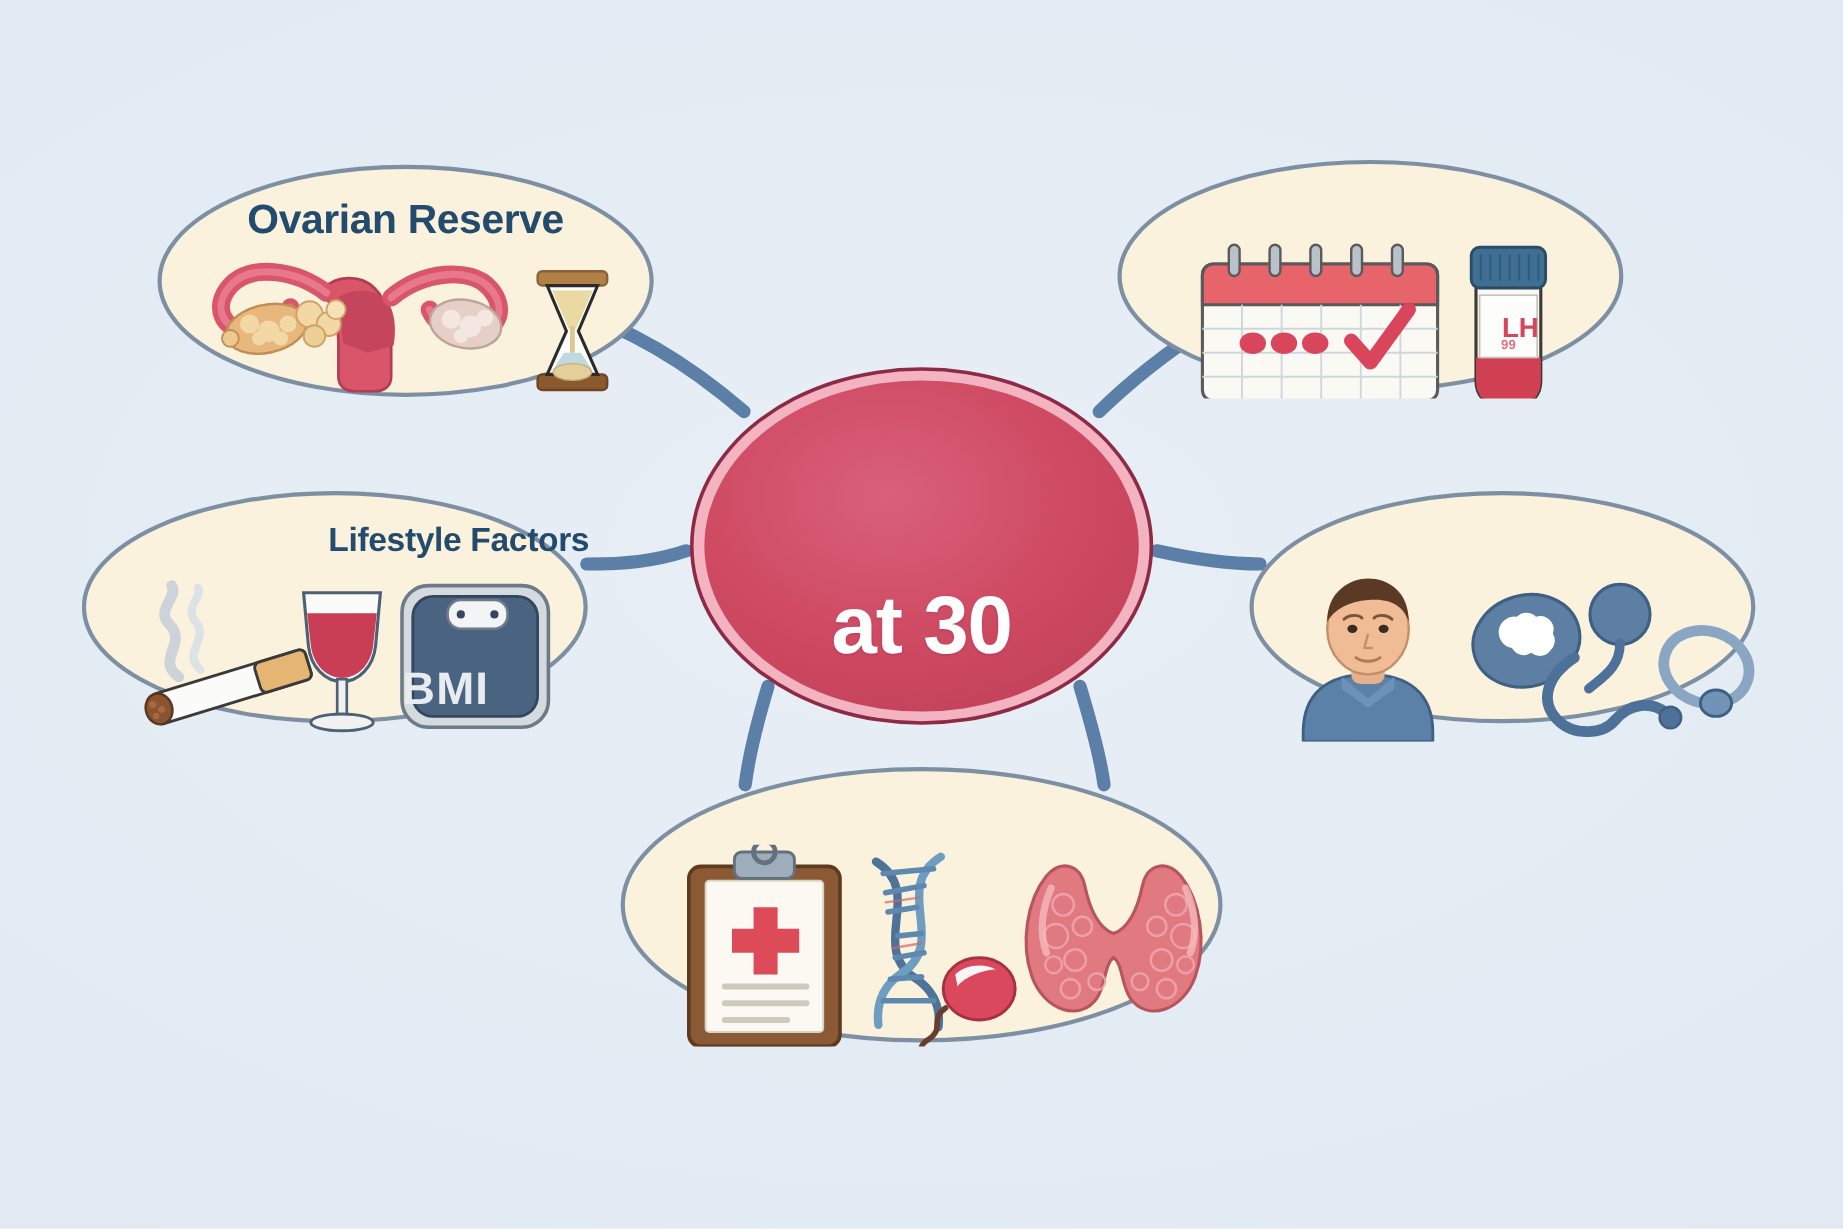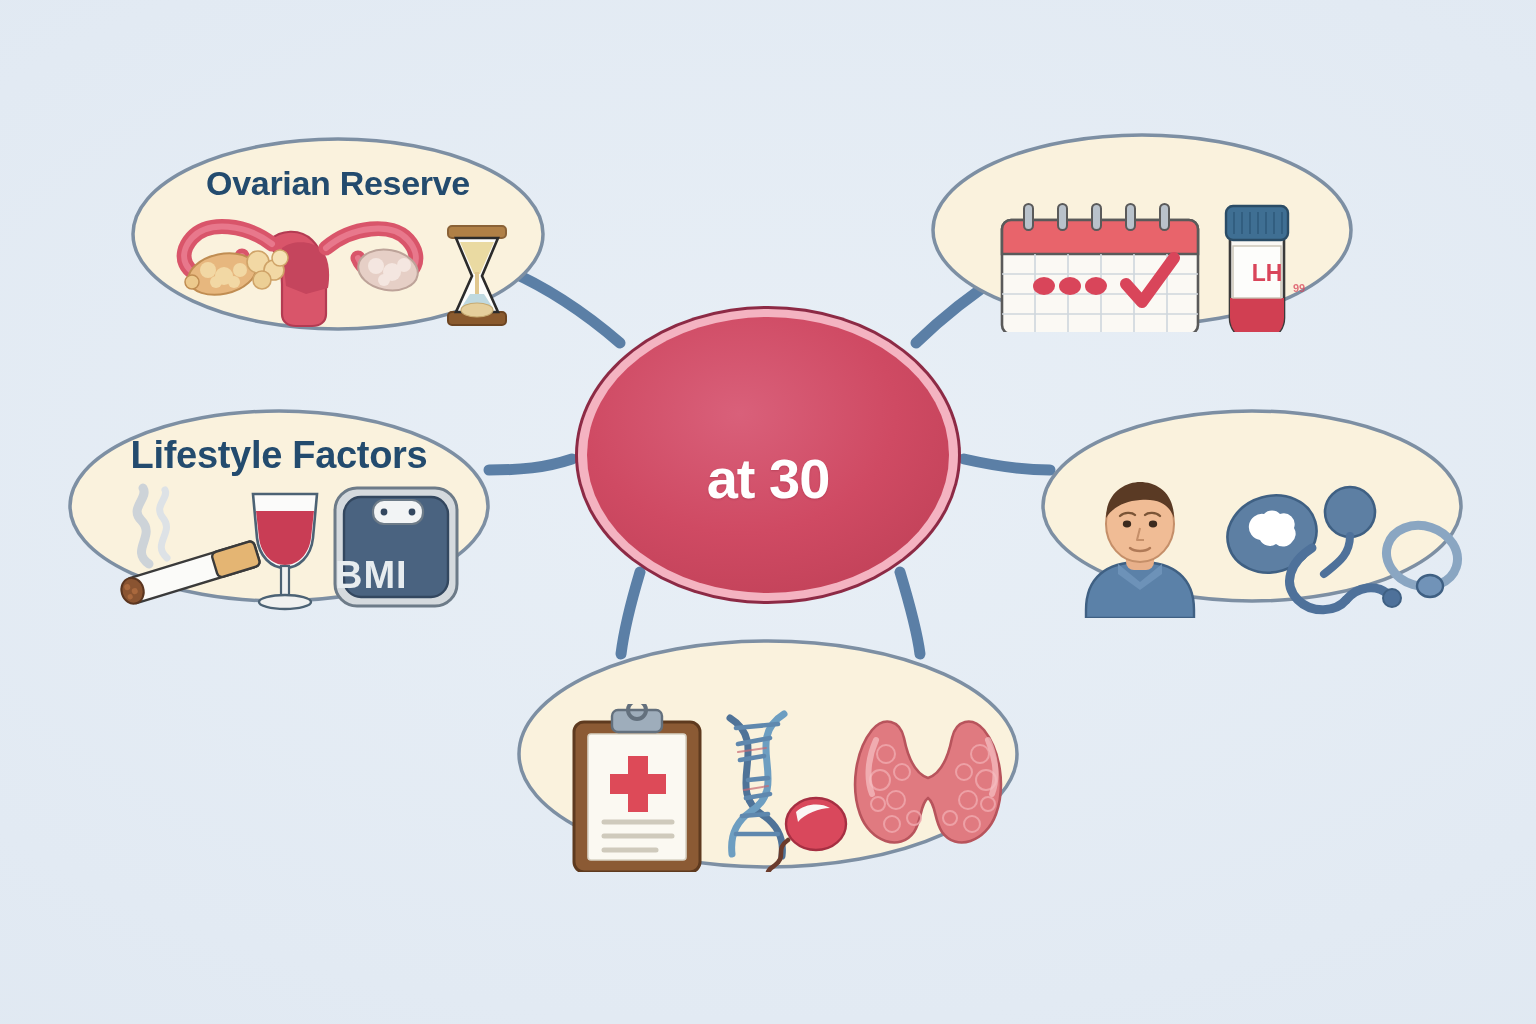--- a/index.html
+++ b/index.html
@@ -42,21 +42,21 @@
   .center-label {
     position: absolute;
     left: 0; right: 0;
     text-align: center;
     color: #ffffff;
     font-weight: bold;
     line-height: 1.0;
     text-shadow: 0 1px 2px rgba(120,20,45,0.25);
   }
   .cl1 { font-size: 62px; letter-spacing: -1px; }
-  .cl2 { font-size: 56px; letter-spacing: -1px; }
+  .cl2 { font-size: 68px; letter-spacing: -1px; margin-top: 36px; }
 </style>
 </head>
 <body>
 
 <div id="canvas">
 
   <svg id="edges" viewBox="0 0 1536 1024">
     <g fill="none" stroke="#5b7fa6" stroke-width="11" stroke-linecap="round">
       <path d="M 620 343 C 570 300 520 272 474 258"></path>
       <path d="M 916 343 C 960 300 1000 276 1012 268"></path>
@@ -192,28 +192,28 @@
             <line x1="336" y1="10" x2="336" y2="32"></line>
               <line x1="344" y1="10" x2="344" y2="32"></line>
             <line x1="352" y1="10" x2="352" y2="32"></line>
           </g>
           <rect x="303" y="44" width="48" height="52" fill="#fdfdfb" stroke="#c8c2b4" stroke-width="1.4"></rect>
         </g>
       </svg>
       <div style="position:absolute; left:300px; top:128px; width:74px; text-align:center;
                   font-size:23px; font-weight:bold; color:#d9455a;">LH</div>
       <div style="position:absolute; left:300px; top:150px; width:54px; text-align:center;
-                  font-size:11px; font-weight:bold; color:#d9455a; opacity:.75;padding-left:42px;">99</div>
+                  font-size:11px; font-weight:bold; color:#d9455a; opacity:.75;">99</div>
     </div>
 
     <div class="node" style="left:67px; top:408px; width:424px; height:196px;">
       <svg class="node-ellipse" viewBox="0 0 424 196">
         <ellipse cx="212" cy="98" rx="209" ry="95" fill="#faf2dd" stroke="#7d8fa3" stroke-width="3.5"></ellipse>
       </svg>
-      <div class="node-label" style="top:26px; font-size:38px;">Lifestyle Factors</div>
+      <div class="node-label" style="top:26px; font-size:28px;text-align:right;">Lifestyle Factors</div>
 
       <svg class="node-art" viewBox="0 0 424 136" style="top:70px; height:136px;">
 
         <g fill="none" stroke="#cdd3d8" stroke-width="9" stroke-linecap="round">
           <path d="M82 86 C62 72 90 58 74 42 C62 30 82 20 76 10"></path>
           <path d="M100 80 C84 66 108 54 96 40 C86 28 102 20 98 12" stroke="#dde2e6" stroke-width="7"></path>
         </g>
 
         <g transform="rotate(-17 150 88)">
           <rect x="58" y="74" width="134" height="26" rx="5" fill="#fbfbf9" stroke="#3a3a3a" stroke-width="2.4"></rect>

